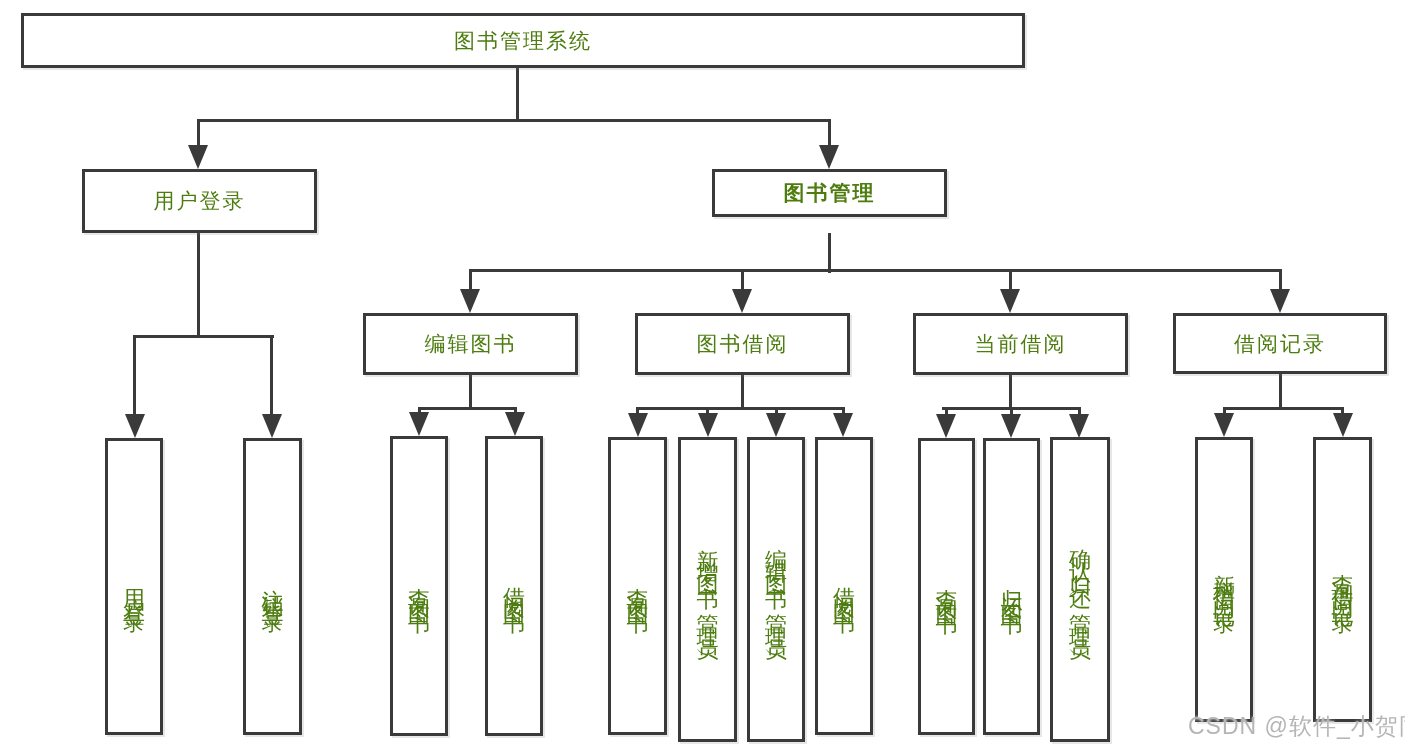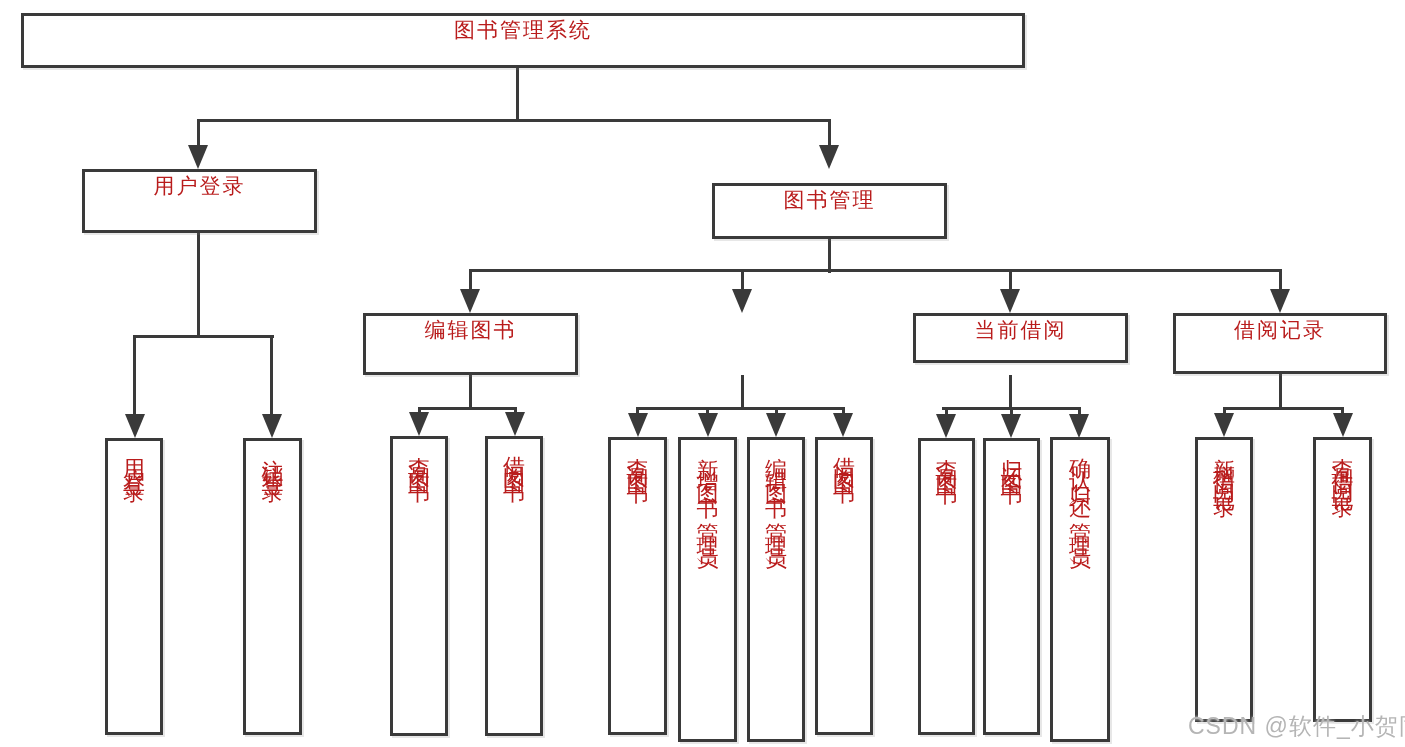--- a/index.html
+++ b/index.html
@@ -3,39 +3,39 @@
 <meta charset="utf-8">
 <style>
   html,body{margin:0;padding:0;background:#ffffff;}
   .canvas{
     position:relative;width:1405px;height:747px;background:#ffffff;
     font-family:"Liberation Sans","DejaVu Sans",sans-serif;overflow:hidden;
   }
   
   .box{
     position:absolute;box-sizing:border-box;background:#ffffff;
-    border:3px solid #3a3a3a;display:flex;align-items:flex-start;justify-content:center;
-    color:#b91c1c;box-shadow:2px 2px 0 rgba(120,120,120,0.18);z-index:2;
+    border:3px solid #3a3a3a;display:flex;align-items:center;justify-content:center;
+    color:#4d7c0f;box-shadow:2px 2px 0 rgba(120,120,120,0.18);z-index:2;
   }
   .hbox{font-size:21px;letter-spacing:2px;}
   .vbox{font-size:22px;}
   .vlabel{writing-mode:vertical-rl;text-orientation:mixed;line-height:1;letter-spacing:8px;}
   .vlabel.long{letter-spacing:13px;}
   
   .hl{position:absolute;height:3px;background:#3a3a3a;z-index:1;}
   .vl{position:absolute;width:3px;background:#3a3a3a;z-index:1;}
   .ar{position:absolute;width:0;height:0;border-left:10px solid transparent;
       border-right:10px solid transparent;border-top:24px solid #3a3a3a;z-index:1;}
   
   #n-root{left:21px;top:13px;width:1004px;height:55px;}
   #n-user-login{left:82px;top:169px;width:235px;height:64px;}
-  #n-book-mgmt{left:712px;top:183px;width:235px;height:56px;}
+  #n-book-mgmt{left:712px;top:169px;width:235px;height:48px;font-weight:bold;}
   #n-new-book{left:363px;top:313px;width:215px;height:62px;}
   #n-book-borrow{left:635px;top:313px;width:215px;height:62px;}
-  #n-current-borrow{left:913px;top:313px;width:215px;height:50px;}
+  #n-current-borrow{left:913px;top:313px;width:215px;height:62px;}
   #n-borrow-records{left:1173px;top:313px;width:214px;height:61px;}
   #l-user-login{left:105px;top:438px;width:58px;height:297px;}
   #l-logout{left:243px;top:438px;width:59px;height:297px;}
   #l-nr-query{left:390px;top:436px;width:58px;height:300px;}
   #l-nr-borrow{left:485px;top:436px;width:58px;height:300px;}
   #l-bb-query{left:608px;top:437px;width:59px;height:298px;}
   #l-bb-add{left:678px;top:437px;width:59px;height:305px;}
   #l-bb-edit{left:747px;top:437px;width:58px;height:305px;}
   #l-bb-borrow{left:815px;top:437px;width:58px;height:298px;}
   #l-cb-query{left:918px;top:438px;width:57px;height:297px;}
@@ -120,20 +120,23 @@
   <div class="box hbox" id="n-user-login">
     <span>用户登录</span>
   </div>
   <div class="box hbox" id="n-book-mgmt">
     <span>图书管理</span>
   </div>
 
   <div class="box hbox" id="n-new-book">
     <span>编辑图书</span>
   </div>
+  <div class="box hbox" id="n-book-borrow">
+    <span>图书借阅</span>
+  </div>
   <div class="box hbox" id="n-current-borrow">
     <span>当前借阅</span>
   </div>
   <div class="box hbox" id="n-borrow-records">
     <span>借阅记录</span>
   </div>
 
   <div class="box vbox" id="l-user-login">
     <span class="vlabel">用户登录</span>
   </div>

